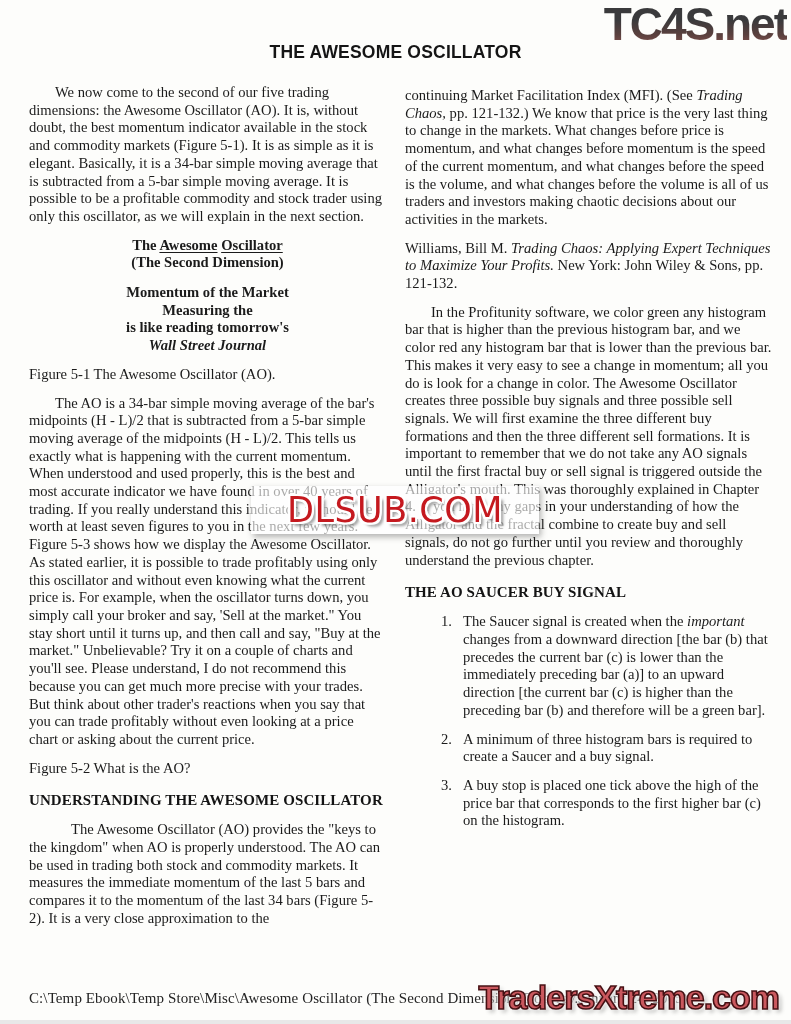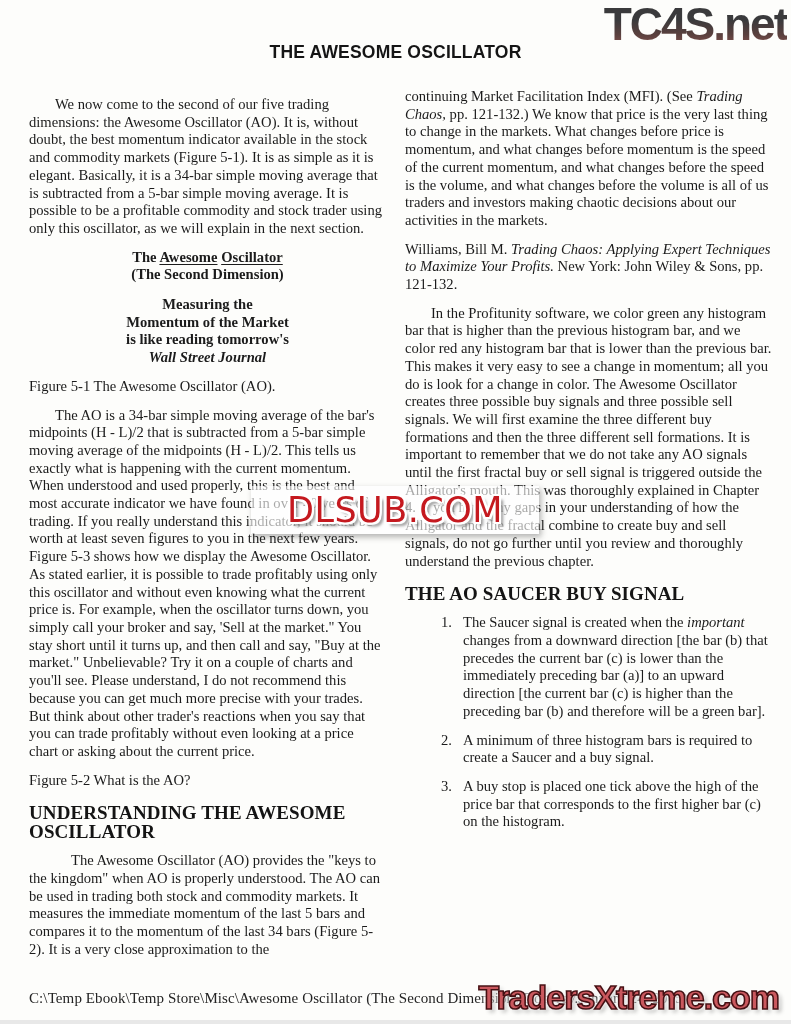--- a/index.html
+++ b/index.html
@@ -16,33 +16,33 @@
     font-size:46px; letter-spacing:-2px; line-height:48px;
     color:var(--top-logo-dark,#3a3a3c);
     background:linear-gradient(180deg, var(--top-logo-dark,#3a3a3c) 42%, #5a403e 72%, var(--top-logo-red,#8a544f) 100%);
     -webkit-background-clip:text; background-clip:text; -webkit-text-fill-color:transparent;
   }
   .title {
     position:absolute; top:42px; left:0; width:100%; text-align:center;
     font-family:"Liberation Sans", sans-serif; font-weight:bold;
     font-size:17.5px; letter-spacing:0.2px; color:#151515;
   }
-  .col { position:absolute; font-size:14.6px; line-height:17.7px; text-align:left;margin-top:12px; }
+  .col { position:absolute; font-size:14.6px; line-height:17.7px; text-align:left; }
   .col.left  { left:29px;  top:84px; width:357px; }
-  .col.right { left:405px; top:76px; width:367px; }
+  .col.right { left:405px; top:87px; width:367px; }
   p.body { margin:0 0 11px 0; }
   .indent { text-indent:26px; }
   .indent-lg { text-indent:42px; }
   .center-head { text-align:center; font-weight:bold; margin:8px 0 11px 0; }
   .center-head + .center-head { margin-top:12px; }
   .bi { font-style:italic; font-weight:bold; }
   .figure-line { margin:12px 0 8px 0; }
   .h2 {
     font-family:"Liberation Serif", serif; font-weight:bold;
-    font-size:19px; line-height:19px; margin:14px 0 11px 0; letter-spacing:0.1px;
+    font-size:15px; line-height:19px; margin:14px 0 11px 0; letter-spacing:0.1px;
     color:#141414;
   }
   .seg-i { font-style:italic; }
   .seg-u { text-decoration:underline; text-underline-offset:2px; }
   .oli { position:relative; padding-left:58px; margin-bottom:11px; }
   .oli .num { position:absolute; left:36px; top:0; }
   
   .watermark {
     position:absolute; left:251px; top:486px; width:288px; height:48px;
     background:rgba(255,255,255,0.62);
@@ -82,22 +82,22 @@
 
   <div class="col left">
     <p class="body indent">We now come to the second of our five trading dimensions: the Awesome Oscillator (AO). It is, without doubt, the best momentum indicator available in the stock and commodity markets (Figure 5-1). It is as simple as it is elegant. Basically, it is a 34-bar simple moving average that is subtracted from a 5-bar simple moving average. It is possible to be a profitable commodity and stock trader using only this oscillator, as we will explain in the next section.</p>
 
     <div class="center-head">
       <div>The <span class="seg-u">Awesome</span> <span class="seg-u">Oscillator</span></div>
       <div>(The Second Dimension)</div>
     </div>
 
     <div class="center-head">
+      <div>Momentum of the Market</div>
       <div>Measuring the</div>
-      <div>Momentum of the Market</div>
       <div>is like reading tomorrow's</div>
       <div class="bi">Wall Street Journal</div>
     </div>
 
     <p class="body figure-line">Figure 5-1 The Awesome Oscillator (AO).</p>
 
     <p class="body indent">The AO is a 34-bar simple moving average of the bar's midpoints (H - L)/2 that is subtracted from a 5-bar simple moving average of the midpoints (H - L)/2. This tells us exactly what is happening with the current momentum. When understood and used properly, this is the best and most accurate indicator we have found in over 40 years of trading. If you really understand this indicator, it should be worth at least seven figures to you in the next few years. Figure 5-3 shows how we display the Awesome Oscillator. As stated earlier, it is possible to trade profitably using only this oscillator and without even knowing what the current price is. For example, when the oscillator turns down, you simply call your broker and say, 'Sell at the market." You stay short until it turns up, and then call and say, "Buy at the market." Unbelievable? Try it on a couple of charts and you'll see. Please understand, I do not recommend this because you can get much more precise with your trades. But think about other trader's reactions when you say that you can trade profitably without even looking at a price chart or asking about the current price.</p>
 
     <p class="body figure-line">Figure 5-2 What is the AO?</p>
 

